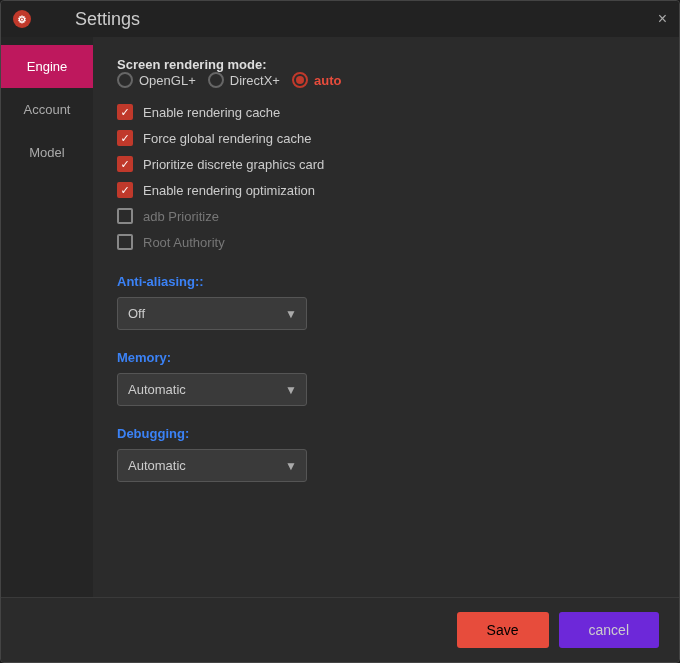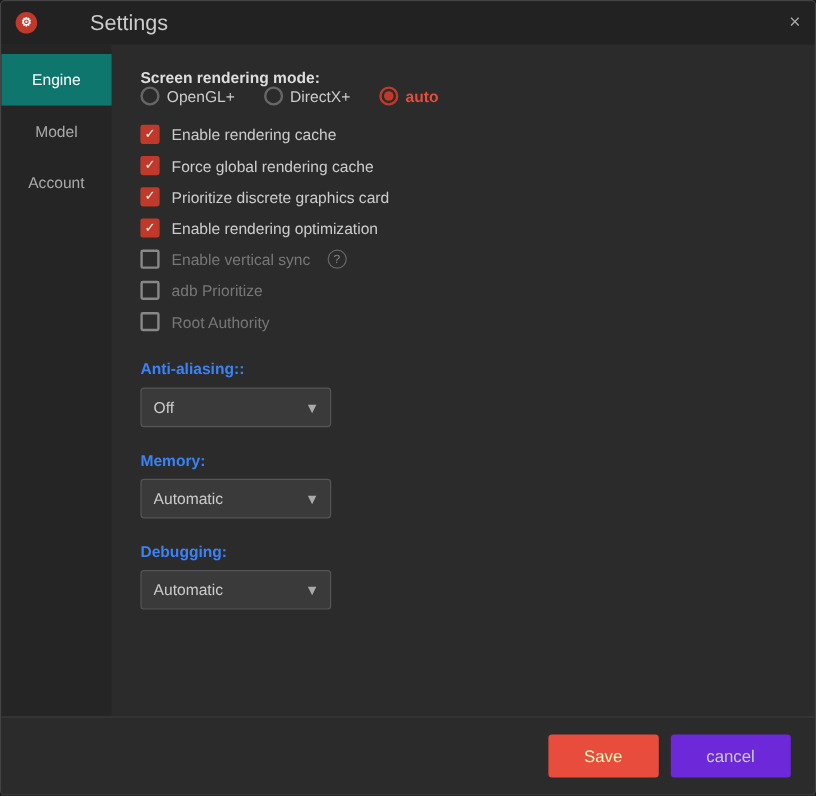--- a/index.html
+++ b/index.html
@@ -73,38 +73,38 @@
       flex-shrink: 0;
     }
     .sidebar-item {
       padding: 14px 0;
       text-align: center;
       color: #aaa;
       font-size: 13px;
       cursor: pointer;
     }
     .sidebar-item.active {
-      background: #0f766e;
+      background: #be185d;
       color: white;
     }
     .main {
       flex: 1;
       padding: 20px 24px;
       overflow-y: auto;
       color: #ccc;
     }
     .section-title {
       font-size: 13px;
       color: #ddd;
       margin-bottom: 0;
       font-weight: 600;
     }
     .radio-group {
       display: flex;
-      gap: 24px;
+      gap: 12px;
       margin-bottom: 16px;
       align-items: center;
     }
     .radio-option {
       display: flex;
       align-items: center;
       gap: 6px;
       cursor: pointer;
     }
     .radio-outer {
@@ -192,21 +192,21 @@
     }
     .field-label {
       font-size: 13px;
       color: #3b82f6;
       margin-bottom: 8px;
       font-weight: 600;
     }
     .select-wrapper {
       position: relative;
       display: inline-block;
-      width: 159px;
+      width: 190px;
     }
     .select-box {
       width: 100%;
       background: #3a3a3a;
       border: 1px solid #555;
       border-radius: 3px;
       color: #ccc;
       font-size: 13px;
       padding: 8px 32px 8px 10px;
       appearance: none;
@@ -234,21 +234,21 @@
     .btn {
       padding: 10px 30px;
       border: none;
       border-radius: 3px;
       font-size: 14px;
       cursor: pointer;
       font-weight: 500;
     }
     .btn-save {
       background: #e74c3c;
-      color: #fef9c3;
+      color: #000000;
     }
     .btn-cancel {
       background: #6d28d9;
       color: #ccc;
     }
   </style>
 </head>
 <body>
 
 <div class="window">
@@ -261,24 +261,24 @@
     <span class="titlebar-close">×</span>
   </div>
 
   <div class="content">
 
     <div class="sidebar">
       <div class="sidebar-item active">
         <span>Engine</span>
       </div>
       <div class="sidebar-item">
+        <span>Account</span>
+      </div>
+      <div class="sidebar-item">
         <span>Model</span>
-      </div>
-      <div class="sidebar-item">
-        <span>Account</span>
       </div>
     </div>
 
     <div class="main">
 
       <div class="section-title">Screen rendering mode:</div>
       <div class="radio-group">
         <div class="radio-option">
           <div class="radio-outer"></div>
           <span class="radio-label">OpenGL+</span>
@@ -318,25 +318,20 @@
           <span class="checkbox-label">Prioritize discrete graphics card</span>
         </div>
 
         <div class="checkbox-item">
           <div class="checkbox-box checked">
             <span class="checkbox-check">✓</span>
           </div>
           <span class="checkbox-label">Enable rendering optimization</span>
         </div>
 
-        <div class="checkbox-item">
-          <div class="checkbox-box"></div>
-          <span class="checkbox-label disabled">Enable vertical sync</span>
-          <span class="help-icon">?</span>
-        </div>
 
         <div class="checkbox-item">
           <div class="checkbox-box"></div>
           <span class="checkbox-label disabled">adb Prioritize</span>
         </div>
 
         <div class="checkbox-item">
           <div class="checkbox-box"></div>
           <span class="checkbox-label disabled">Root Authority</span>
         </div>

